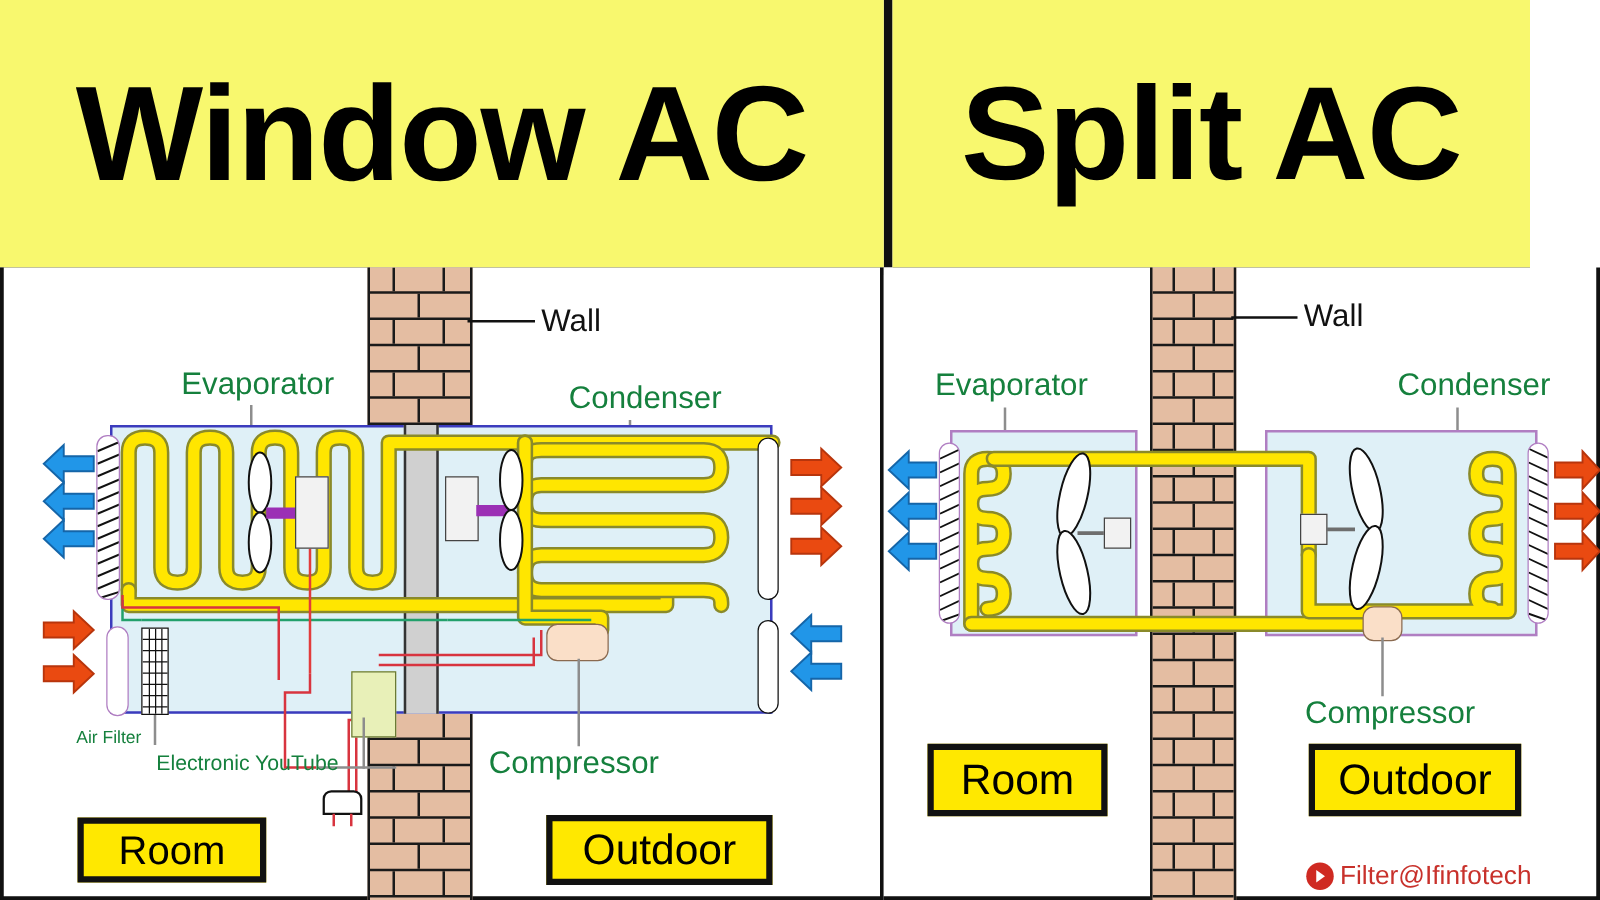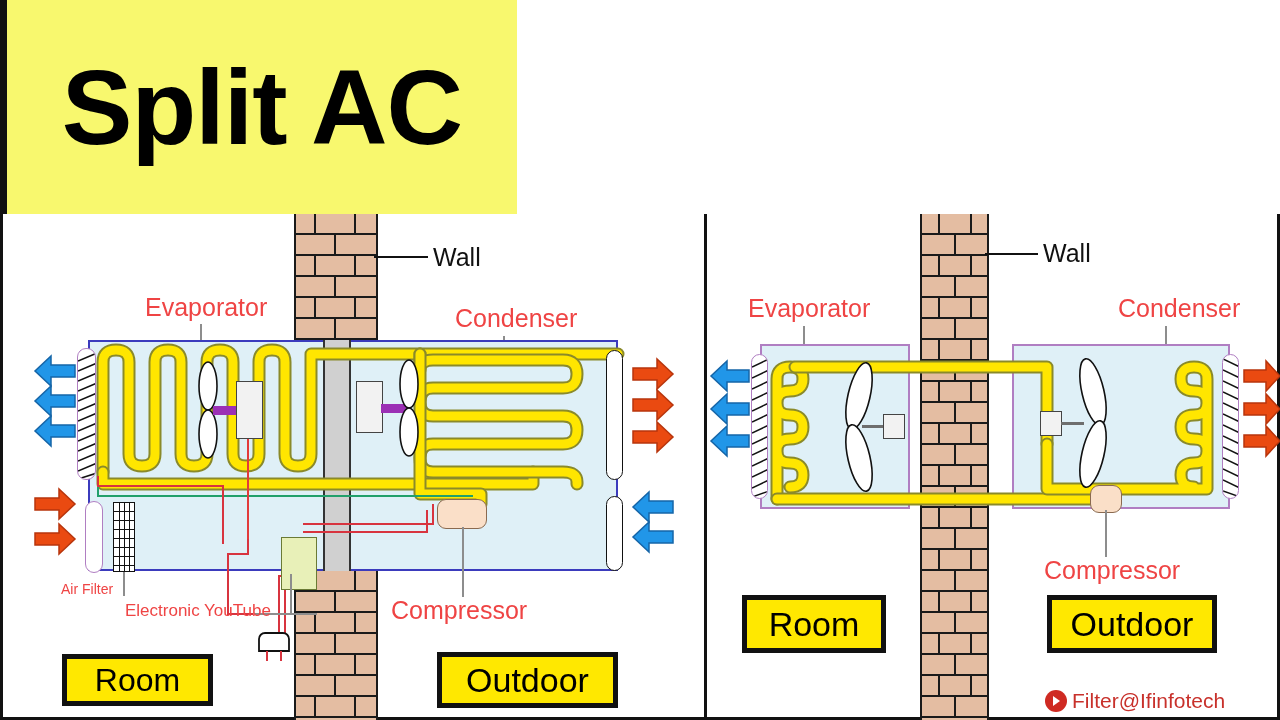--- a/index.html
+++ b/index.html
@@ -37,41 +37,44 @@
   .shaftgrey{position:absolute;background:#6e6e6e;}
   .compressor{position:absolute;background:#fadfc8;border:1px solid #8a6a50;border-radius:9px;box-sizing:border-box;}
   .epanel{position:absolute;background:#e8f0b8;border:1px solid #6a7a35;box-sizing:border-box;}
   .grille{position:absolute;background:#fff;border:1px solid #111;box-sizing:border-box;overflow:hidden;}
   .grille i{position:absolute;background:#111;}
   .louver{position:absolute;background:#fff;border:1.6px solid #111;border-radius:9px;box-sizing:border-box;}
   .fincap{position:absolute;background:#fff;border:1.6px solid #b07ec2;border-radius:9px;box-sizing:border-box;overflow:hidden;}
 
   
   .lbl{position:absolute;white-space:nowrap;line-height:1;}
-  .lbl.grey{color:#ef4444;}
+  .lbl.grey{color:#15803d;}
   .lbl.black{color:#111;}
   .lead{position:absolute;background:#8d8d8d;}
   .lead.black{background:#111;}
 
   
   .badge{position:absolute;background:#ffe800;border:5px solid #111;box-sizing:border-box;display:flex;align-items:center;justify-content:center;color:#000;font-weight:500;}
 
   
   .wm{position:absolute;display:flex;align-items:center;gap:5px;color:#c8312b;font-size:21px;white-space:nowrap;}
   .wm .yt{width:22px;height:22px;border-radius:50%;background:#cf2a22;position:relative;flex:0 0 auto;}
   .wm .yt::after{content:"";position:absolute;left:8px;top:5.5px;border-left:7px solid #fff;border-top:5.5px solid transparent;border-bottom:5.5px solid transparent;}
 
   svg{position:absolute;left:0;top:0;overflow:visible;}
 </style>
 </head>
 <body>
 
 <div id="root">
 
   <div class="header">
+    <div class="hcell left">
+      <div class="htitle l">Window AC</div>
+    </div>
     <div class="hdiv"></div>
     <div class="hcell right">
       <div class="htitle r">Split AC</div>
     </div>
   </div>
 
   <div class="panel left">
     <div class="stage">
 
       <div class="wall" style="left:291px;top:0px;width:80px;height:126px;">

